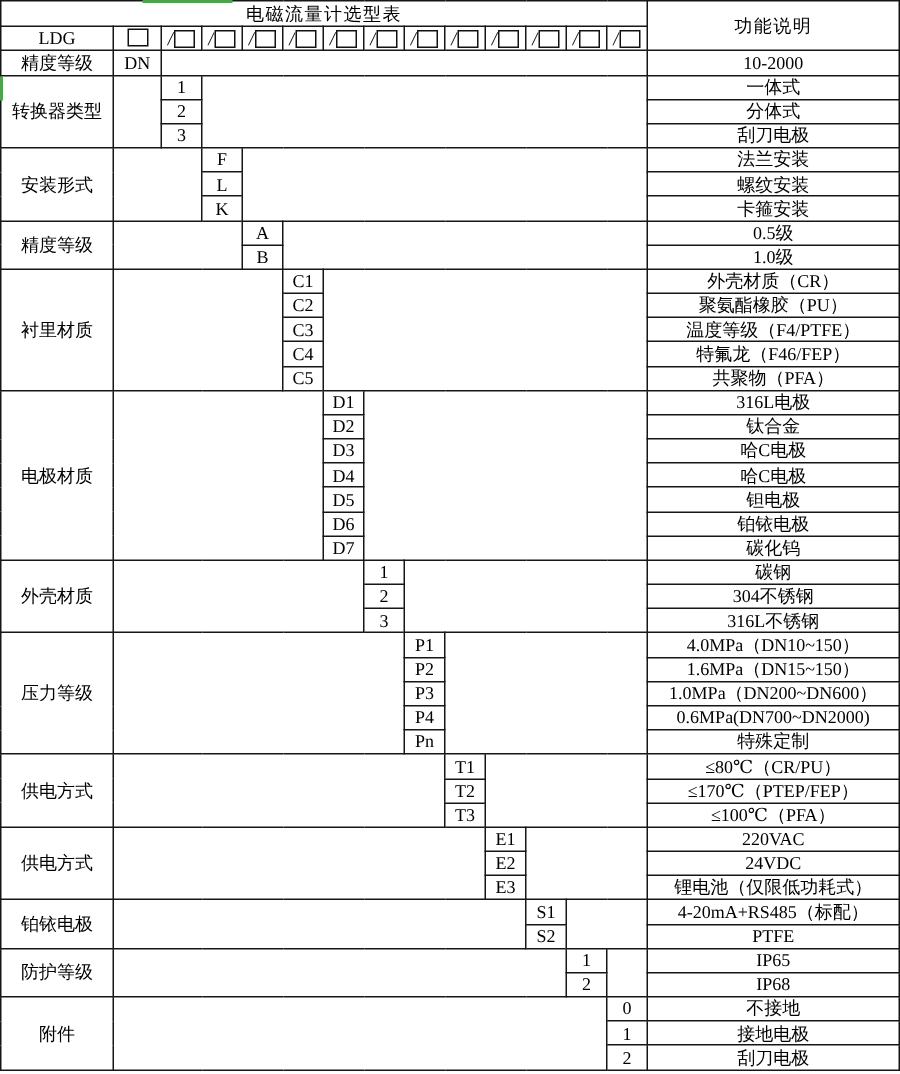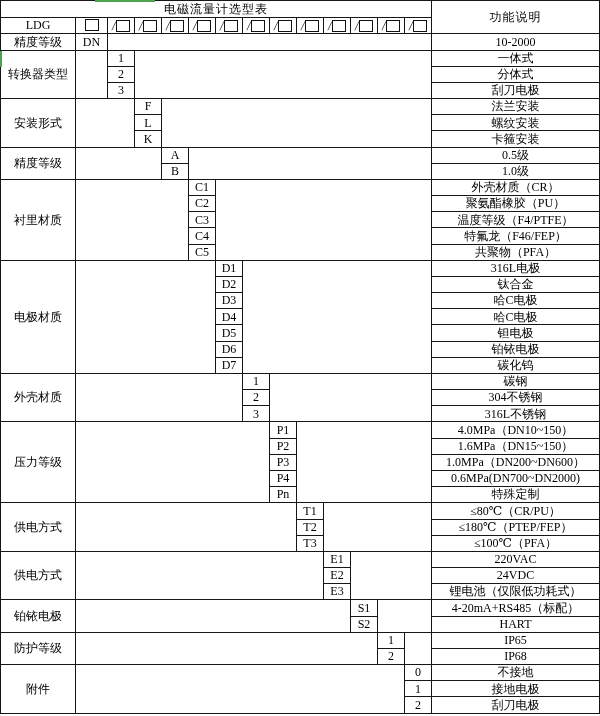--- a/index.html
+++ b/index.html
@@ -219,21 +219,21 @@
         </tr>
         <tr class="r">
           <td class="group-label" rowspan="3">供电方式</td>
           <td class="spacer" colspan="8" rowspan="3"></td>
           <td>T1</td>
           <td class="spacer" colspan="4" rowspan="3"></td>
           <td>≤80℃（CR/PU）</td>
         </tr>
         <tr class="r">
           <td>T2</td>
-          <td>≤180℃（PTEP/FEP）</td>
+          <td>≤170℃（PTEP/FEP）</td>
         </tr>
         <tr class="r">
           <td>T3</td>
           <td>≤100℃（PFA）</td>
         </tr>
         <tr class="r">
           <td class="group-label" rowspan="3">供电方式</td>
           <td class="spacer" colspan="9" rowspan="3"></td>
           <td>E1</td>
           <td class="spacer" colspan="3" rowspan="3"></td>
@@ -249,21 +249,21 @@
         </tr>
         <tr class="r">
           <td class="group-label" rowspan="2">铂铱电极</td>
           <td class="spacer" colspan="10" rowspan="2"></td>
           <td>S1</td>
           <td class="spacer" colspan="2" rowspan="2"></td>
           <td>4-20mA+RS485（标配）</td>
         </tr>
         <tr class="r">
           <td>S2</td>
-          <td>HART</td>
+          <td>PTFE</td>
         </tr>
         <tr class="r">
           <td class="group-label" rowspan="2">防护等级</td>
           <td class="spacer" colspan="11" rowspan="2"></td>
           <td>1</td>
           <td class="spacer" colspan="1" rowspan="2"></td>
           <td>IP65</td>
         </tr>
         <tr class="r">
           <td>2</td>

